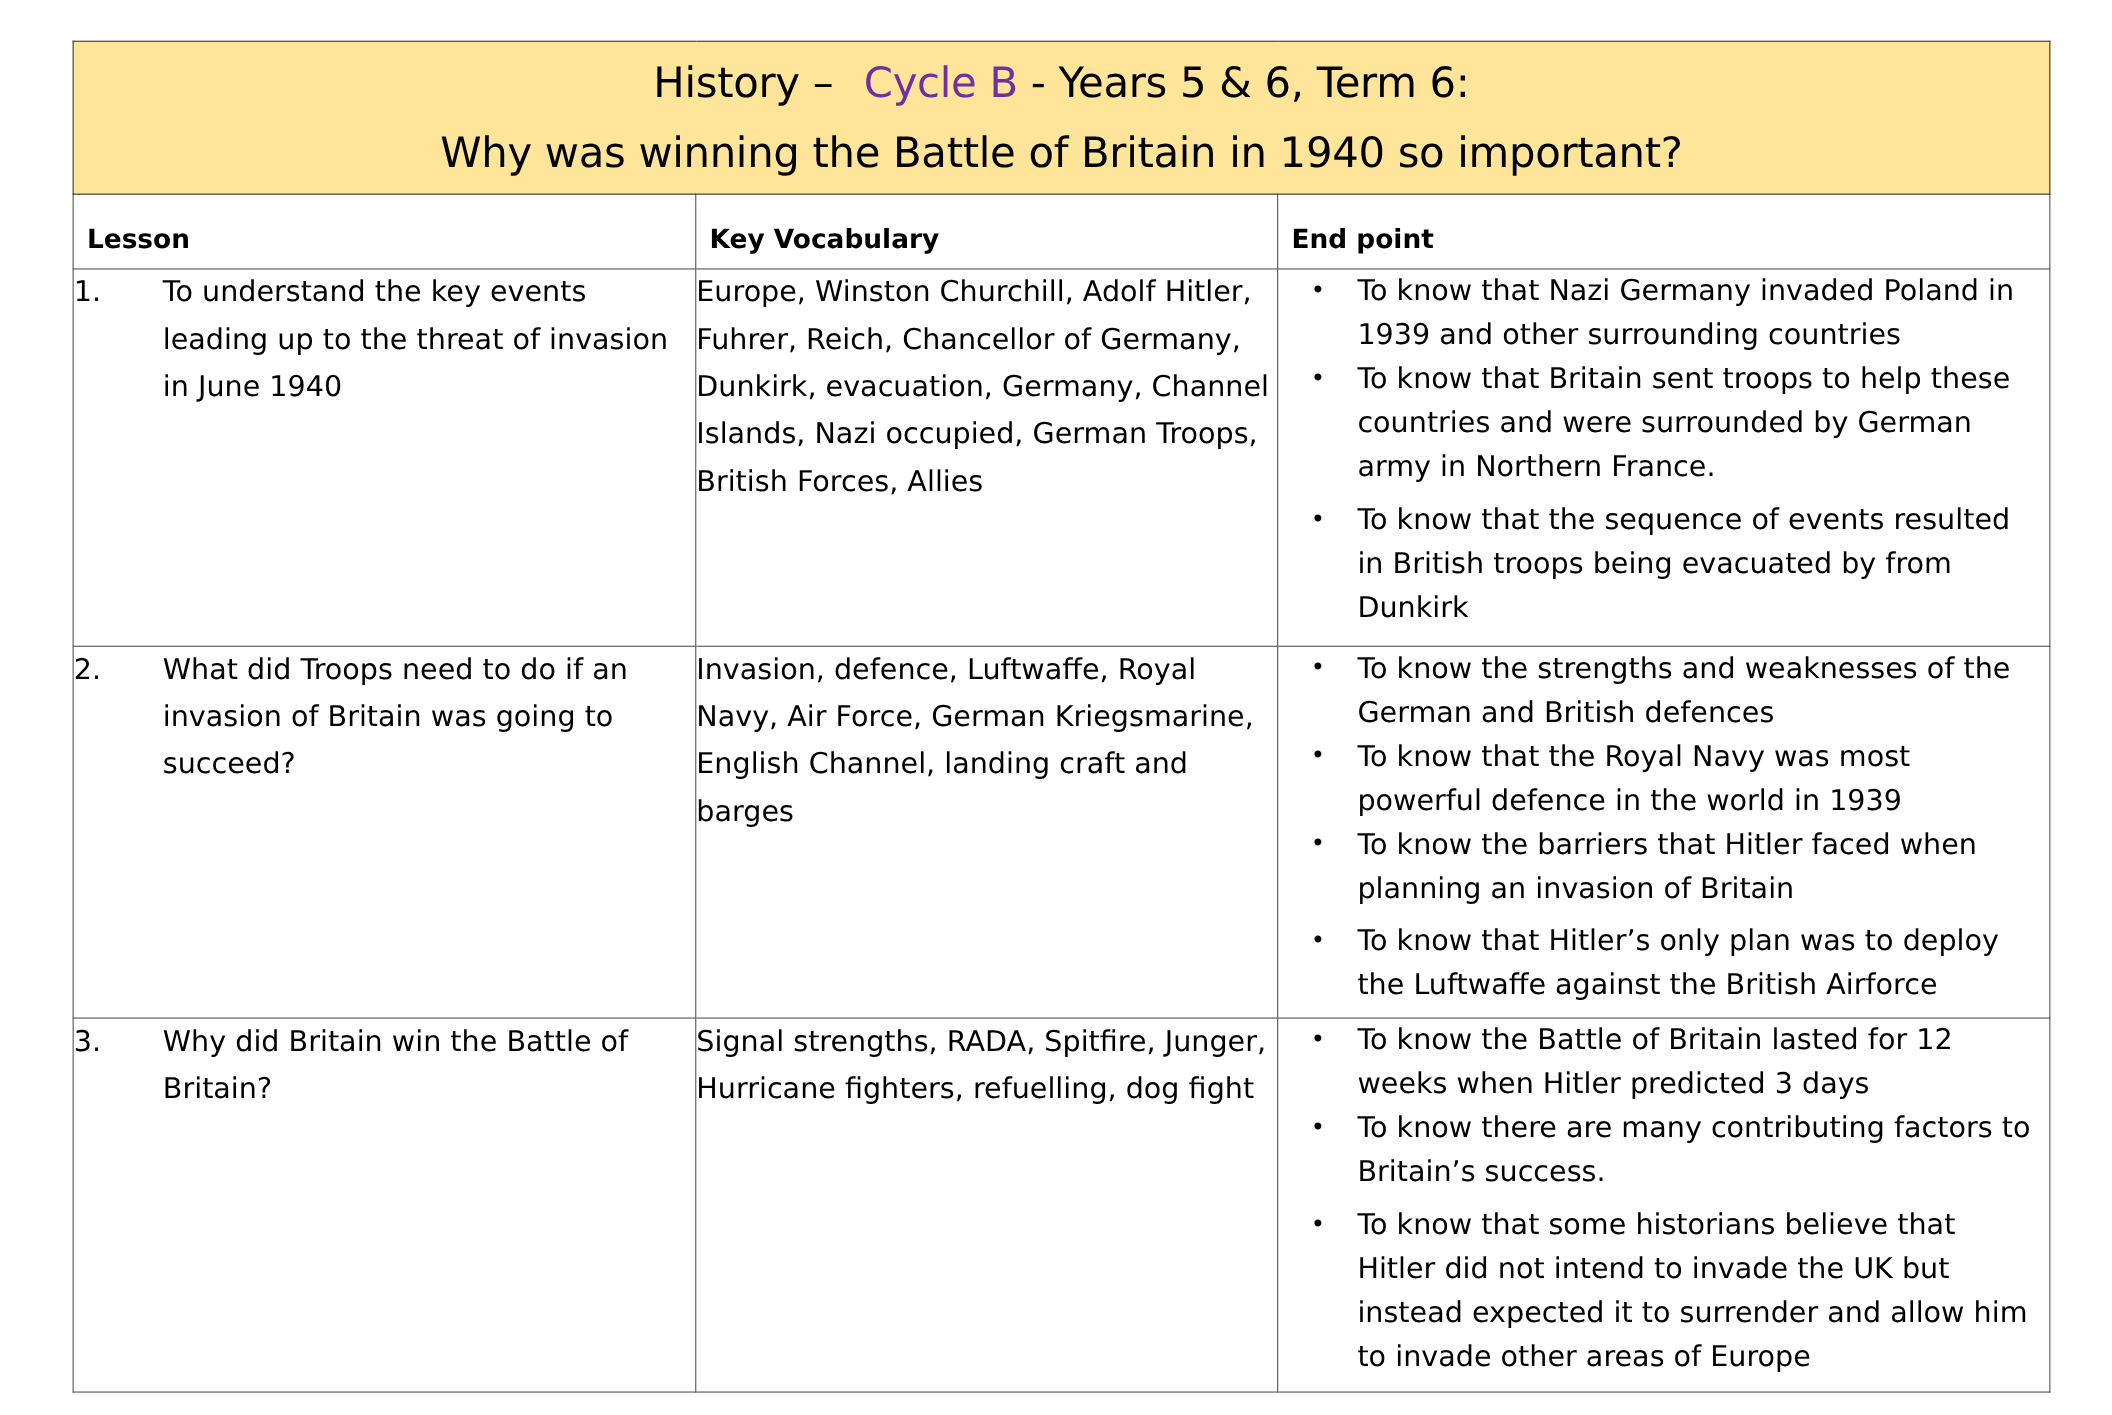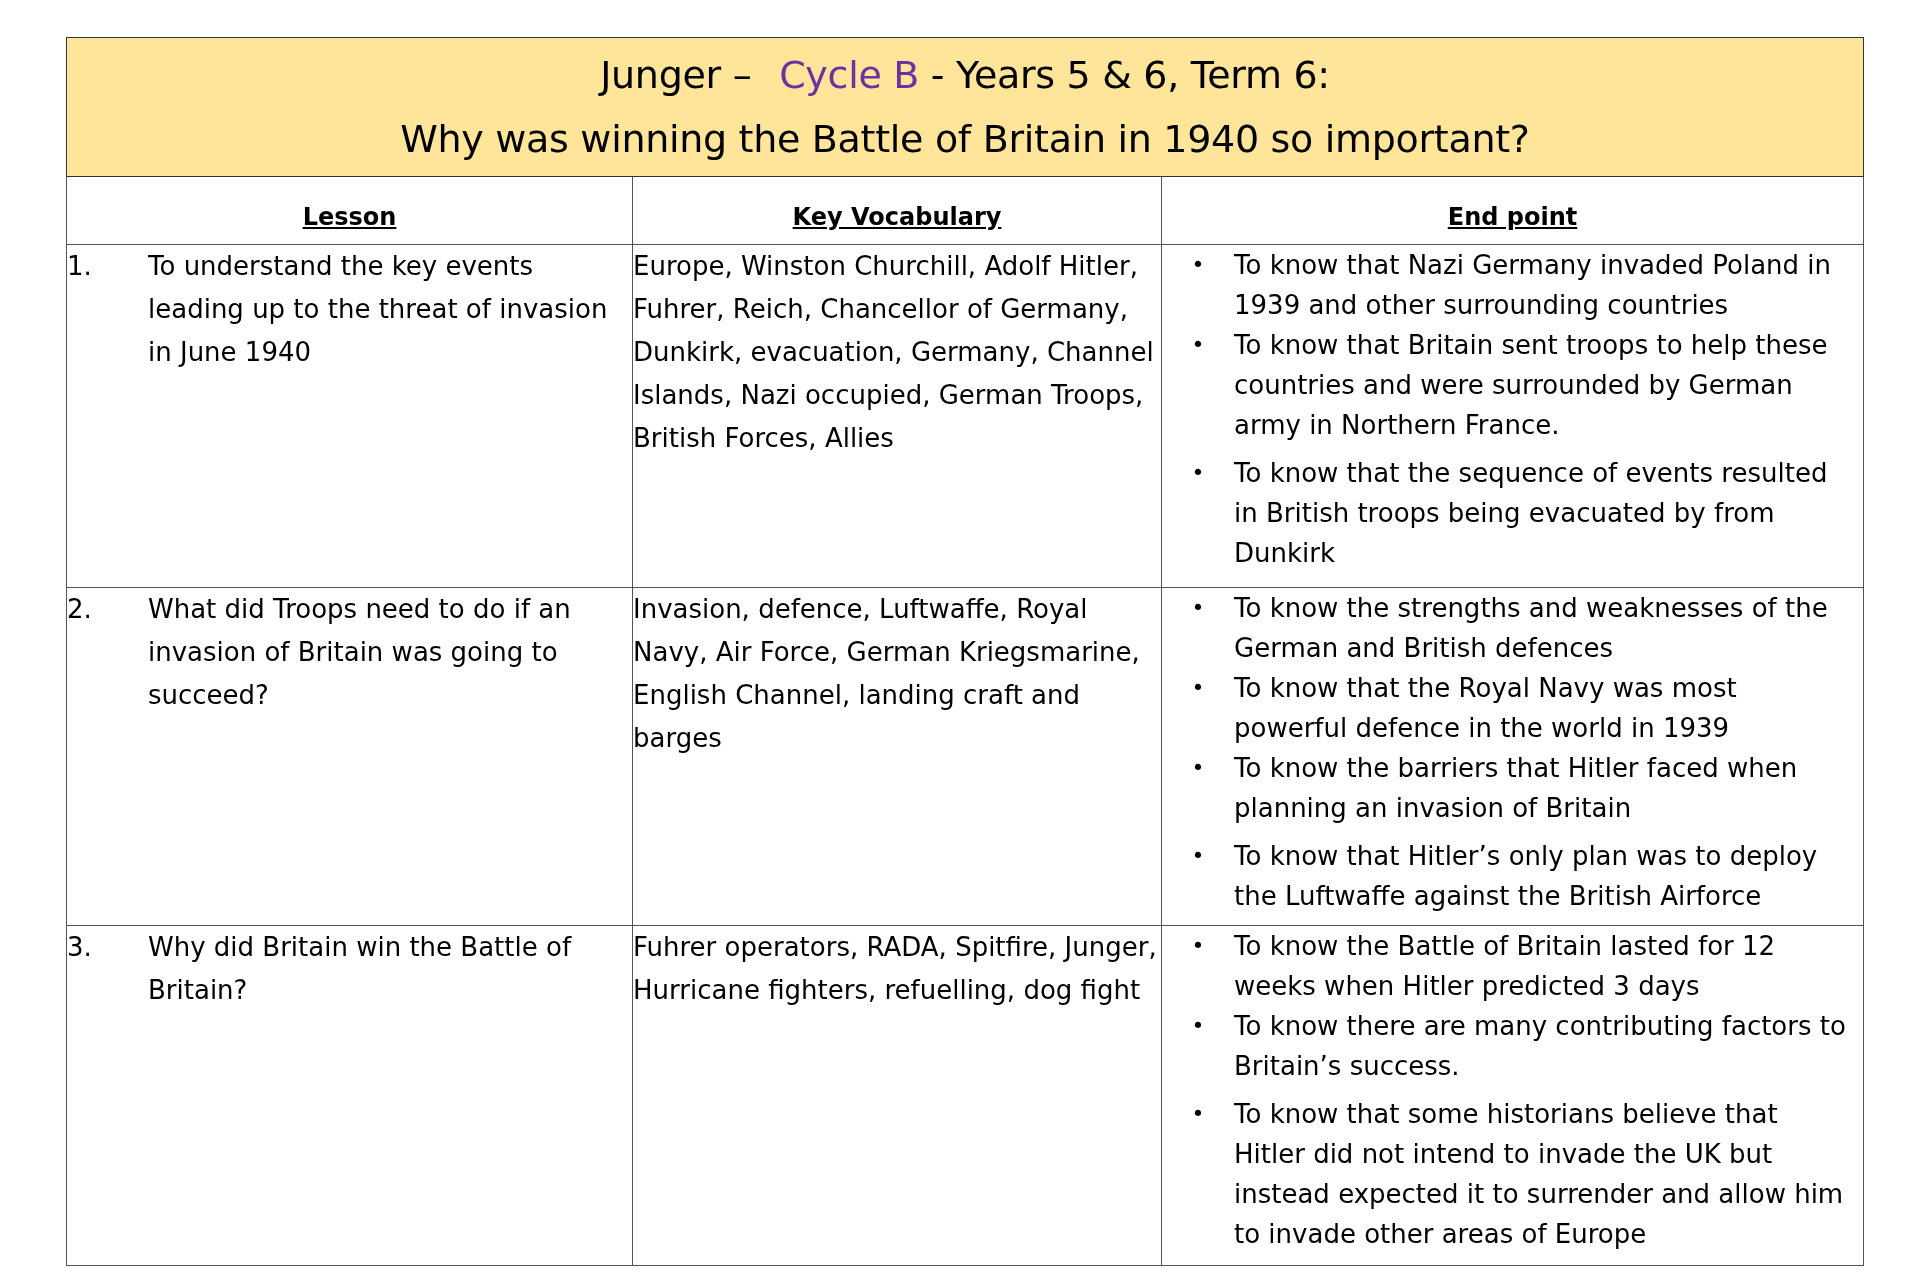--- a/index.html
+++ b/index.html
@@ -35,26 +35,25 @@
   }
   .banner-line {
     font-size: 38px;
     line-height: 64px;
     letter-spacing: -0.3px;
     white-space: nowrap;
   }
   .purple { color: #7030A0; margin-left: 16px; }
   .head-row th {
     height: 55px;
-    text-align: center;
+    text-align: left;
     font-weight: bold;
     font-size: 24px;
     padding: 12px 12px 0 12px;
     vertical-align: middle;
-    text-decoration: underline;
   }
   .body-row td {
     font-size: 26px;
     line-height: 43px;
   }
   .row1 td { height: 342px; }
   .row2 td { height: 337px; }
   .row3 td { height: 339px; }
   .lesson-cell {
     padding: 6px 10px 0 14px;
@@ -97,21 +96,21 @@
 <table class="doc-table">
   <colgroup>
     <col style="width:566px">
     <col style="width:529px">
     <col style="width:702px">
   </colgroup>
   <tbody>
       <tr>
     <td class="banner" colspan="3">
       <div class="banner-line">
-        <span>Junger – </span><span class="purple">Cycle B</span><span> - Years 5 &amp; 6, Term 6:</span>
+        <span>History – </span><span class="purple">Cycle B</span><span> - Years 5 &amp; 6, Term 6:</span>
       </div>
       <div class="banner-line">Why was winning the Battle of Britain in 1940 so important?</div>
     </td>
   </tr>
   <tr class="head-row">
     <th>Lesson</th>
     <th>Key Vocabulary</th>
     <th>End point</th>
   </tr>
 
@@ -171,21 +170,21 @@
     </td>
   </tr>
 
   <tr class="body-row row3">
     <td class="lesson-cell">
       <div class="lesson-wrap">
         <span class="lesson-num">3.</span>
         <span class="lesson-text">Why did Britain win the Battle of Britain?</span>
       </div>
     </td>
-    <td class="vocab-cell">Fuhrer operators, RADA, Spitfire, Junger, Hurricane fighters, refuelling, dog fight</td>
+    <td class="vocab-cell">Signal strengths, RADA, Spitfire, Junger, Hurricane fighters, refuelling, dog fight</td>
     <td class="end-cell">
       <ul class="bullets">
         <li class="bullet">
           <span class="bullet-dot">•</span>
           <span class="bullet-text">To know the Battle of Britain lasted for 12 weeks when Hitler predicted 3 days</span>
         </li>
         <li class="bullet">
           <span class="bullet-dot">•</span>
           <span class="bullet-text">To know there are many contributing factors to Britain’s success.</span>
         </li>

